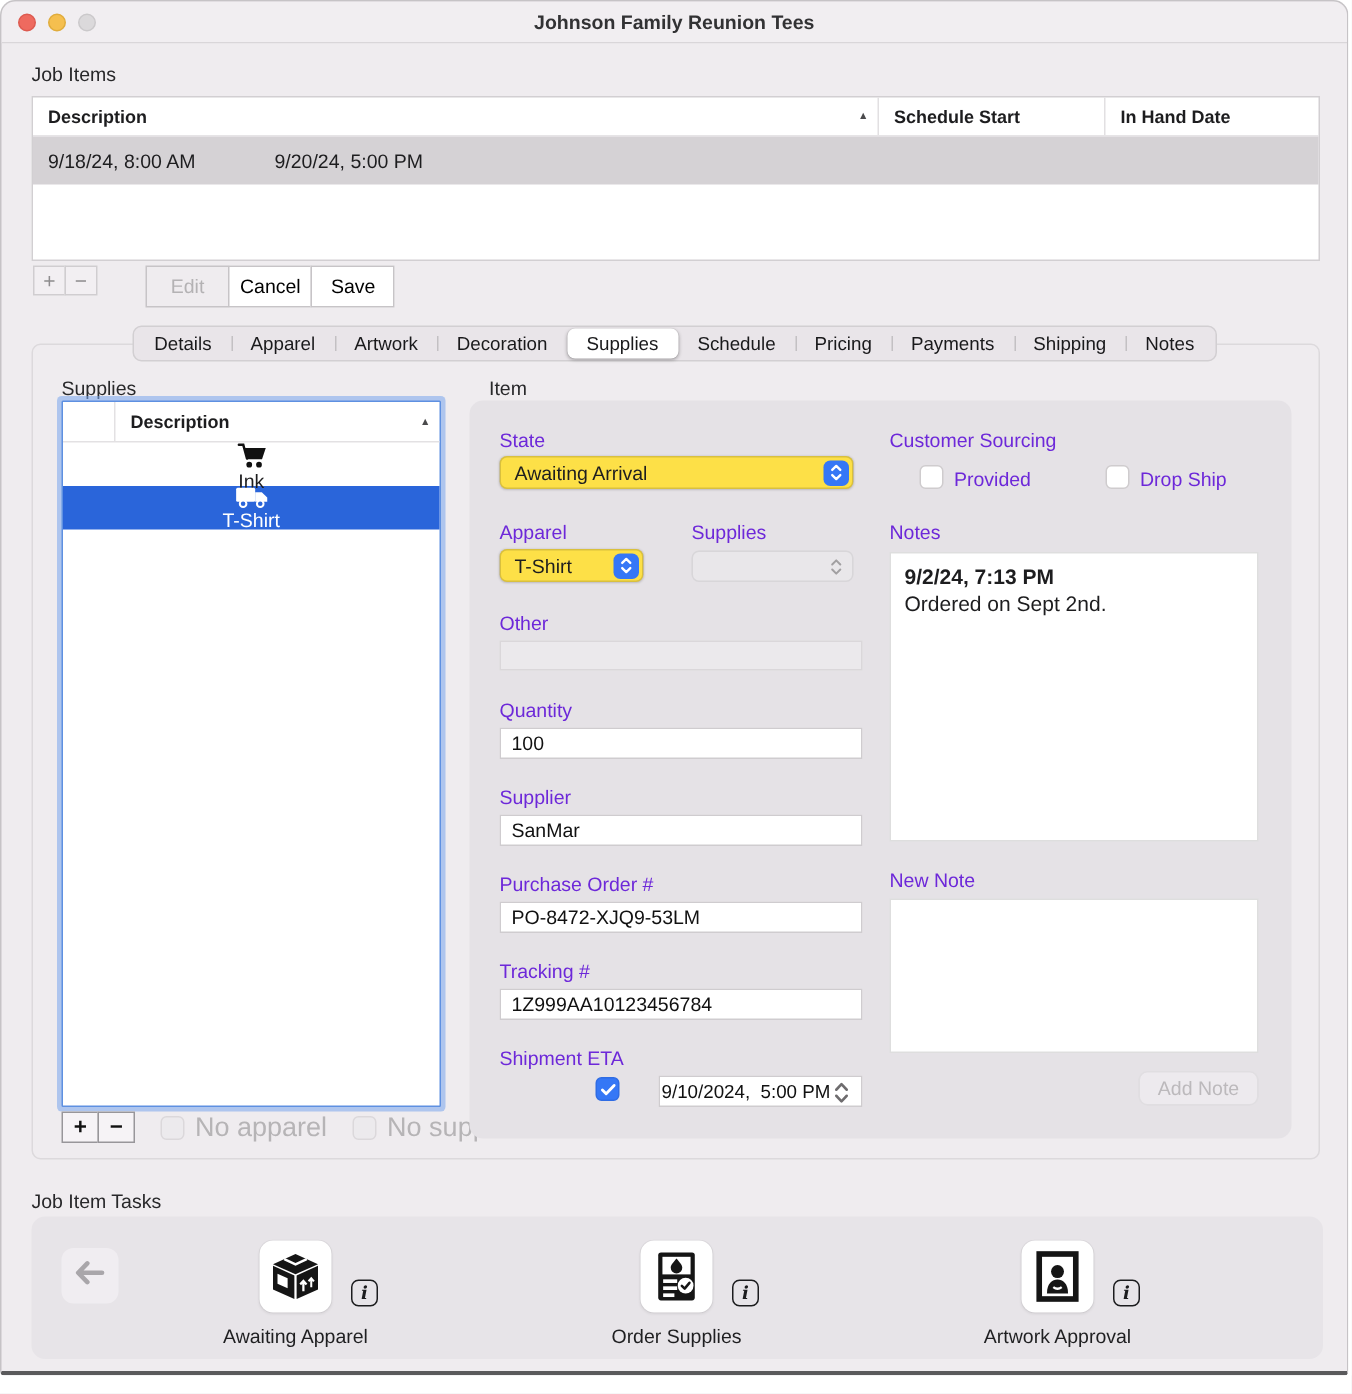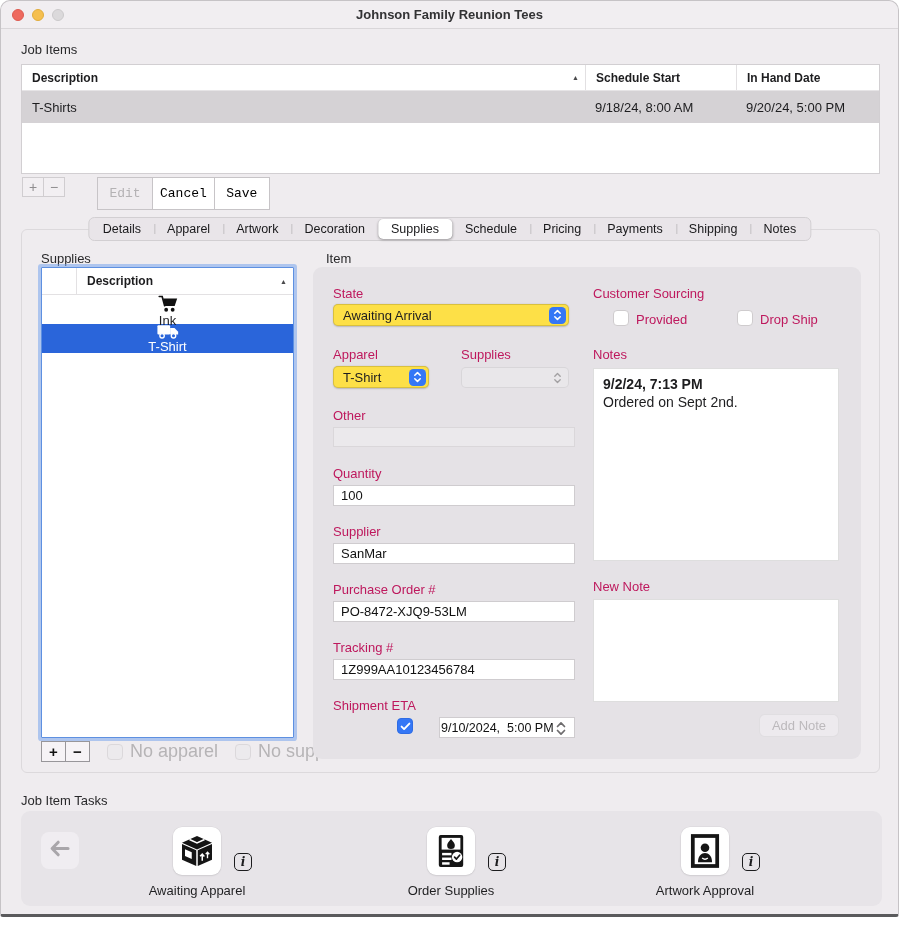--- a/index.html
+++ b/index.html
@@ -37,22 +37,22 @@
   .jt-c3{ flex:1; border-left:1px solid #e2e0e2; }
   .sort-arrow{ margin-left:auto; margin-right:6px; font-size:7px; color:#4a4a4c; }
   .jt-row{ display:flex; height:32px; background:#d5d2d5; font-size:13px; }
 
   
   .jt-buttons{ position:absolute; left:21px; top:176px; display:flex; align-items:flex-start; }
   .mini-btn{ width:22px; height:20px; border:1px solid #d0cdd0; background:#f2eff2;
     color:#8f8d8f; font-size:14px; line-height:17px; text-align:center; }
   .mini-btn + .mini-btn{ margin-left:-1px; }
   .btn-group{ display:flex; margin-left:32px; }
-  .grp-btn{ height:33px; border:1px solid #c7c4c7; background:#fff; font-size:13px;
-    padding:0 7px; min-width:56px; text-align:center; line-height:20px;font-family:Liberation Mono, monospace; }
+  .grp-btn{ height:28px; border:1px solid #c7c4c7; background:#fff; font-size:13px;
+    padding:0 7px; min-width:56px; text-align:center; line-height:20px; }
   .grp-btn + .grp-btn{ margin-left:-1px; }
   .grp-btn.disabled{ background:#efecef; color:#b4b2b4; }
 
   
   .tabbox{ position:absolute; left:20px; top:228px; width:859px; height:544px;
     border:1px solid #dcd9dc; border-radius:6px; }
   .tabs{ position:absolute; top:216px; left:50%; transform:translateX(-50%);
     display:flex; align-items:center; background:#e9e5e9; border:1px solid #d2cfd2;
     border-radius:6px; height:24px; padding:0 1px; z-index:5; white-space:nowrap; }
   .tab{ position:relative; font-size:12.5px; padding:3px 13px; color:#19191b; }
@@ -80,21 +80,21 @@
     border:1px solid #cfccce; display:inline-flex; align-items:center; justify-content:center; }
   .chk.disabled{ background:#eceaed; border-color:#dbd8db; }
   .chk.checked{ background:#3577f6; border-color:#2f6ce4; }
   .chk-label{ font-size:18px; margin-left:7px; }
   .chk-label.disabled{ color:#b6b4b6; }
   .sl-footer .chk{ margin-left:17px; }
 
   
   .item-panel{ position:absolute; left:312px; top:266px; width:548px; height:492px;
     background:#e5e2e6; border-radius:9px; }
-  .ip-label{ position:absolute; font-size:13px; color:#be185d; }
+  .ip-label{ position:absolute; font-size:13px; color:#6d28d9; }
   .popup{ position:absolute; display:flex; align-items:center; background:#fde047;
     border-radius:5px; border:1px solid rgba(0,0,0,.14); box-shadow:0 0.5px 1.5px rgba(0,0,0,.18);
     font-size:13px; padding-left:9px; height:22px; }
   .popup .caps{ margin-left:auto; margin-right:2px; width:17px; height:17px; border-radius:4.5px;
     background:#3577f6; display:flex; align-items:center; justify-content:center; }
   .popup.disabled{ background:#e9e7ea; border-color:rgba(0,0,0,.07); box-shadow:none; }
   .popup.disabled .caps{ background:transparent; }
   .field{ position:absolute; background:#fff; border:1px solid #cfcccf; font-size:13px;
     padding:0 7px; height:21px; font-family:"Liberation Sans", sans-serif; color:#111; width:242px; }
   .field.disabled{ background:#ebe9ec; border-color:#dad7da; }
@@ -147,21 +147,20 @@
         <span class="sort-arrow">▲</span>
       </div>
       <div class="jt-cell jt-c2">
         <span>Schedule Start</span>
       </div>
       <div class="jt-cell jt-c3">
         <span>In Hand Date</span>
       </div>
     </div>
     <div class="jt-row">
-      <div class="jt-cell jt-c1">T-Shirts</div>
       <div class="jt-cell jt-c2" style="border-left:none;">9/18/24, 8:00 AM</div>
       <div class="jt-cell jt-c3" style="border-left:none;">9/20/24, 5:00 PM</div>
     </div>
   </div>
 
   <div class="jt-buttons">
     <button class="mini-btn">+</button>
     <button class="mini-btn">−</button>
     <div class="btn-group">
       <button class="grp-btn disabled">Edit</button>

